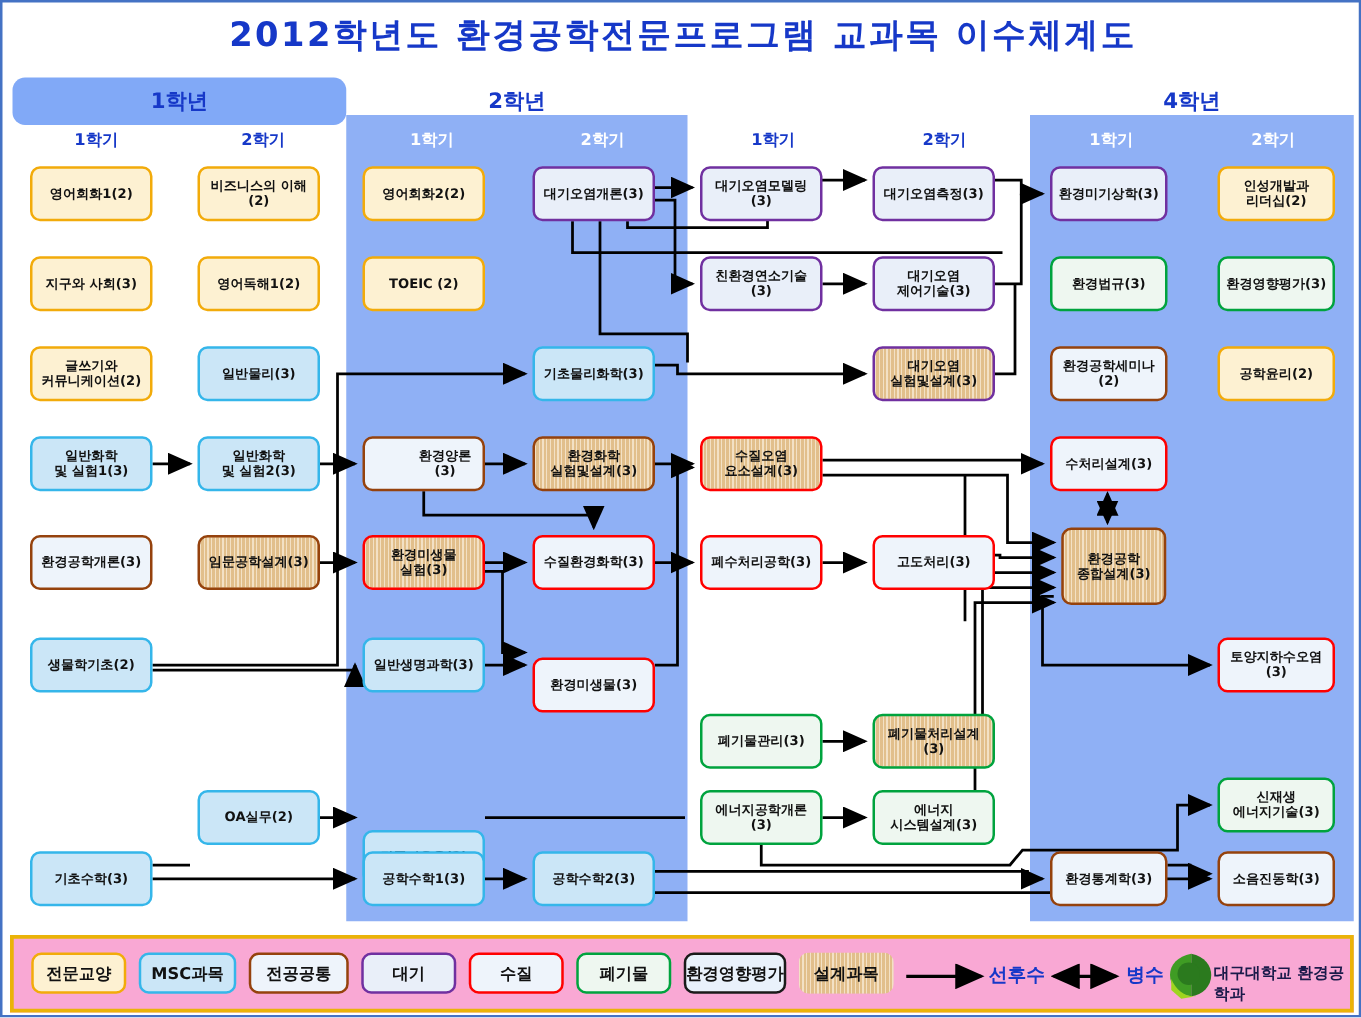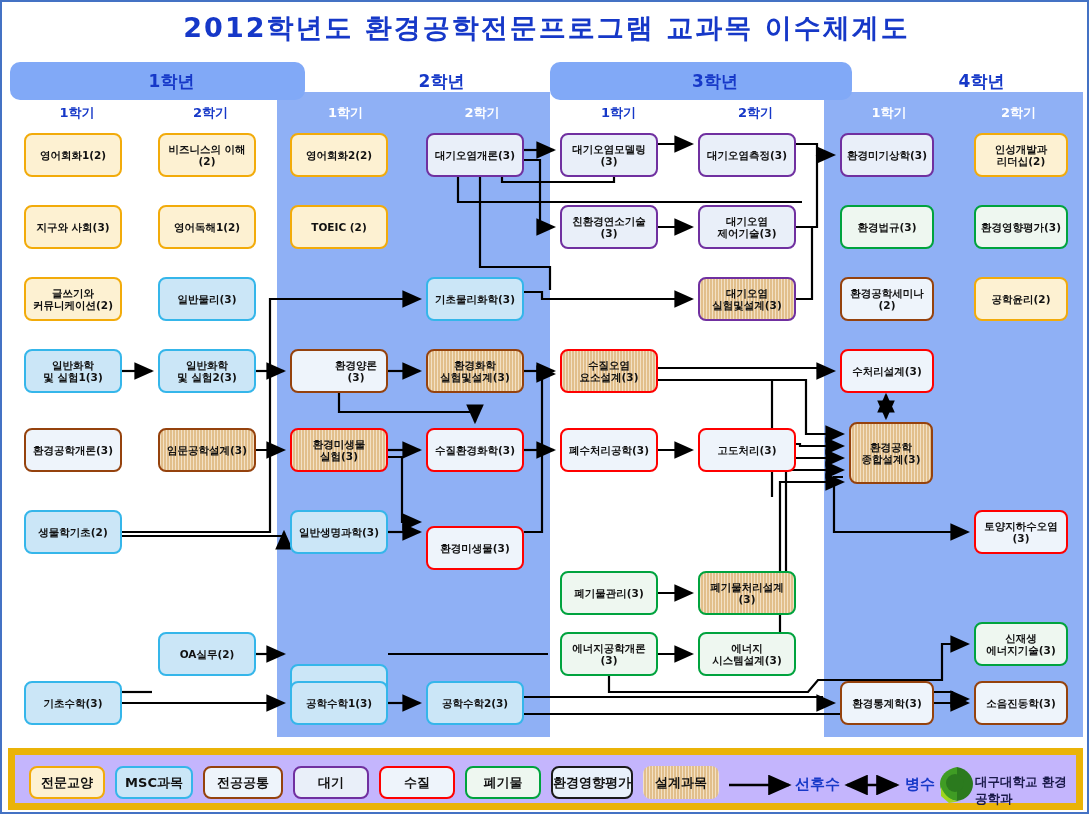--- a/index.html
+++ b/index.html
@@ -7,21 +7,21 @@
   #root{position:relative;width:1089px;height:814px;overflow:hidden;background:#fff;
         border:2px solid #4472c4;box-sizing:border-box;}
 
   
   #title{position:absolute;left:0;top:8px;width:1089px;text-align:center;
          font-size:27px;font-weight:bold;color:#1638c8;letter-spacing:2px;
          font-family:"DejaVu Sans","Liberation Sans",sans-serif;}
 
   
   .yearhdr{position:absolute;height:38px;line-height:38px;text-align:center;
-           font-size:17px;font-weight:bold;color:#1638c8;padding-left:28px;}
+           font-size:17px;font-weight:bold;color:#1638c8;}
   .yearhdr.filled{background:#81a9f7;border-radius:10px;}
 
   
   .band{position:absolute;background:#8fb0f5;}
 
   
   .semhdr{position:absolute;height:22px;line-height:22px;text-align:center;
           font-size:13px;font-weight:bold;color:#1638c8;}
   .semhdr.onband{color:#ffffff;}
 
@@ -39,42 +39,41 @@
   .c-air   {background:#e9eff9;border-color:#7030a0;}   
   .c-water {background:#eef4fb;border-color:#ff0000;}   
   .c-waste {background:#eef7f0;border-color:#00a33e;}   
   .c-eia   {background:#e9f1fb;border-color:#1a1a1a;}   
   
   .design{background:#e9c896;
           background-image:repeating-linear-gradient(90deg,rgba(255,255,255,.45) 0 1px,rgba(160,110,45,.10) 1px 3px);}
 
   
   #legend{position:absolute;left:6px;top:746px;width:1075px;height:62px;
-          border:7px solid #eab308;box-sizing:border-box;background:#c4b5fd;}
+          border:3px solid #eab308;box-sizing:border-box;background:#f9a8d4;}
   .lgbox{position:absolute;top:11px;height:33px;box-sizing:border-box;border-radius:8px;
          border-width:2.5px;border-style:solid;display:flex;align-items:center;
          justify-content:center;font-size:13px;font-weight:bold;color:#111;}
   .lg-label{position:absolute;font-size:15px;font-weight:bold;color:#1638c8;}
 
   svg.wires{position:absolute;left:0;top:0;width:1089px;height:814px;pointer-events:none;}
   .w{stroke:#000;stroke-width:2.2;fill:none;}
 </style>
 </head>
 <body>
 
 <div id="root">
 
   <div id="title">2012학년도 환경공학전문프로그램 교과목 이수체계도</div>
 
   <div class="band" style="left:275px;top:90px;width:273px;height:645px;"></div>
   <div class="band" style="left:822px;top:90px;width:259px;height:645px;"></div>
 
   <div class="yearhdr filled" style="left:8px;top:60px;width:267px;"><span>1학년</span></div>
   <div class="yearhdr" style="left:275px;top:60px;width:273px;"><span>2학년</span></div>
-  <div class="yearhdr filled" style="left:548px;top:60px;width:274px;"><span>3학년</span></div>
   <div class="yearhdr" style="left:822px;top:60px;width:259px;"><span>4학년</span></div>
 
   <div class="semhdr" style="left:8px;top:100px;width:134px;"><span>1학기</span></div>
   <div class="semhdr" style="left:142px;top:100px;width:133px;"><span>2학기</span></div>
   <div class="semhdr onband" style="left:275px;top:100px;width:137px;"><span>1학기</span></div>
   <div class="semhdr onband" style="left:412px;top:100px;width:136px;"><span>2학기</span></div>
   <div class="semhdr" style="left:548px;top:100px;width:137px;"><span>1학기</span></div>
   <div class="semhdr" style="left:685px;top:100px;width:137px;"><span>2학기</span></div>
   <div class="semhdr onband" style="left:822px;top:100px;width:130px;"><span>1학기</span></div>
   <div class="semhdr onband" style="left:952px;top:100px;width:129px;"><span>2학기</span></div>

